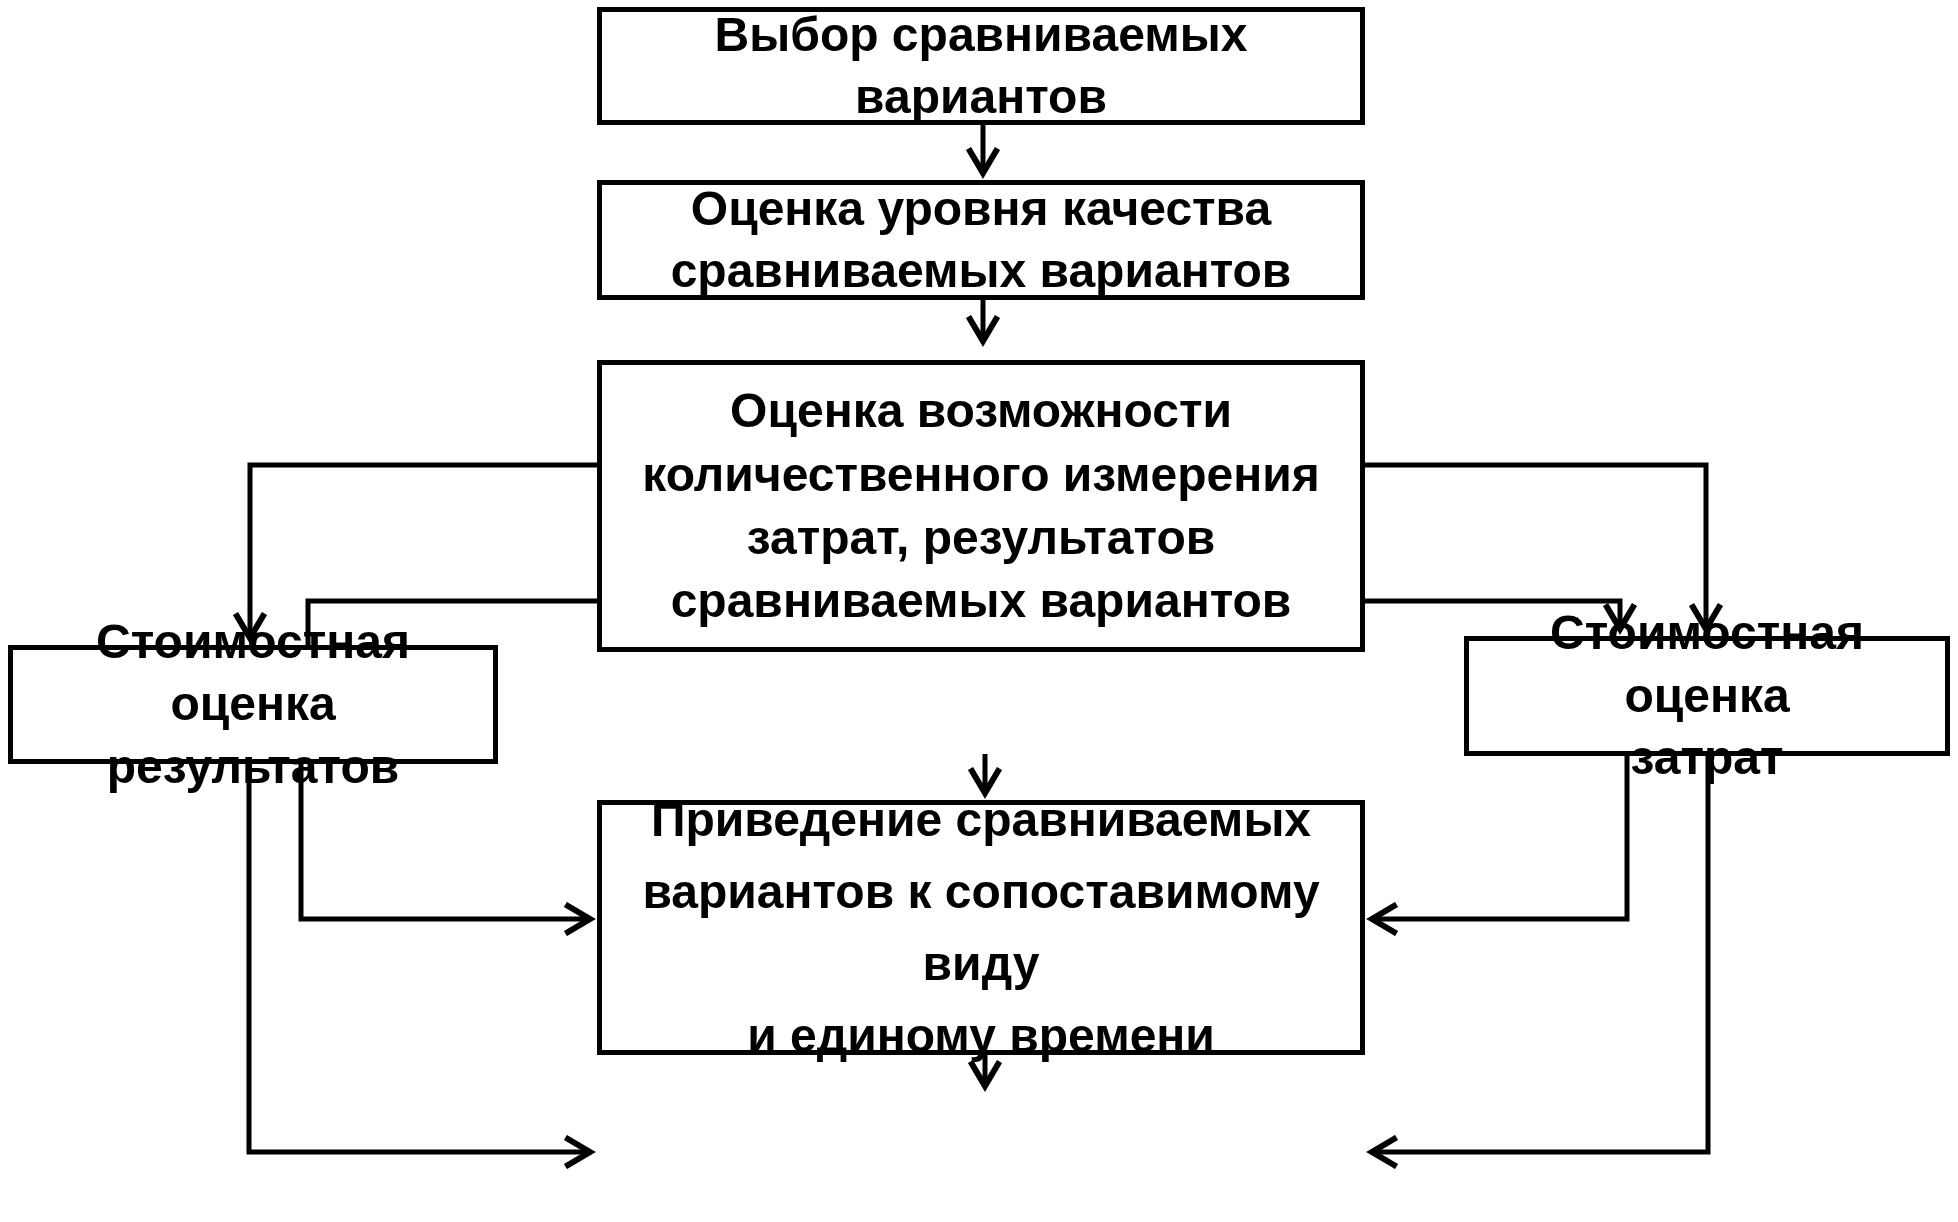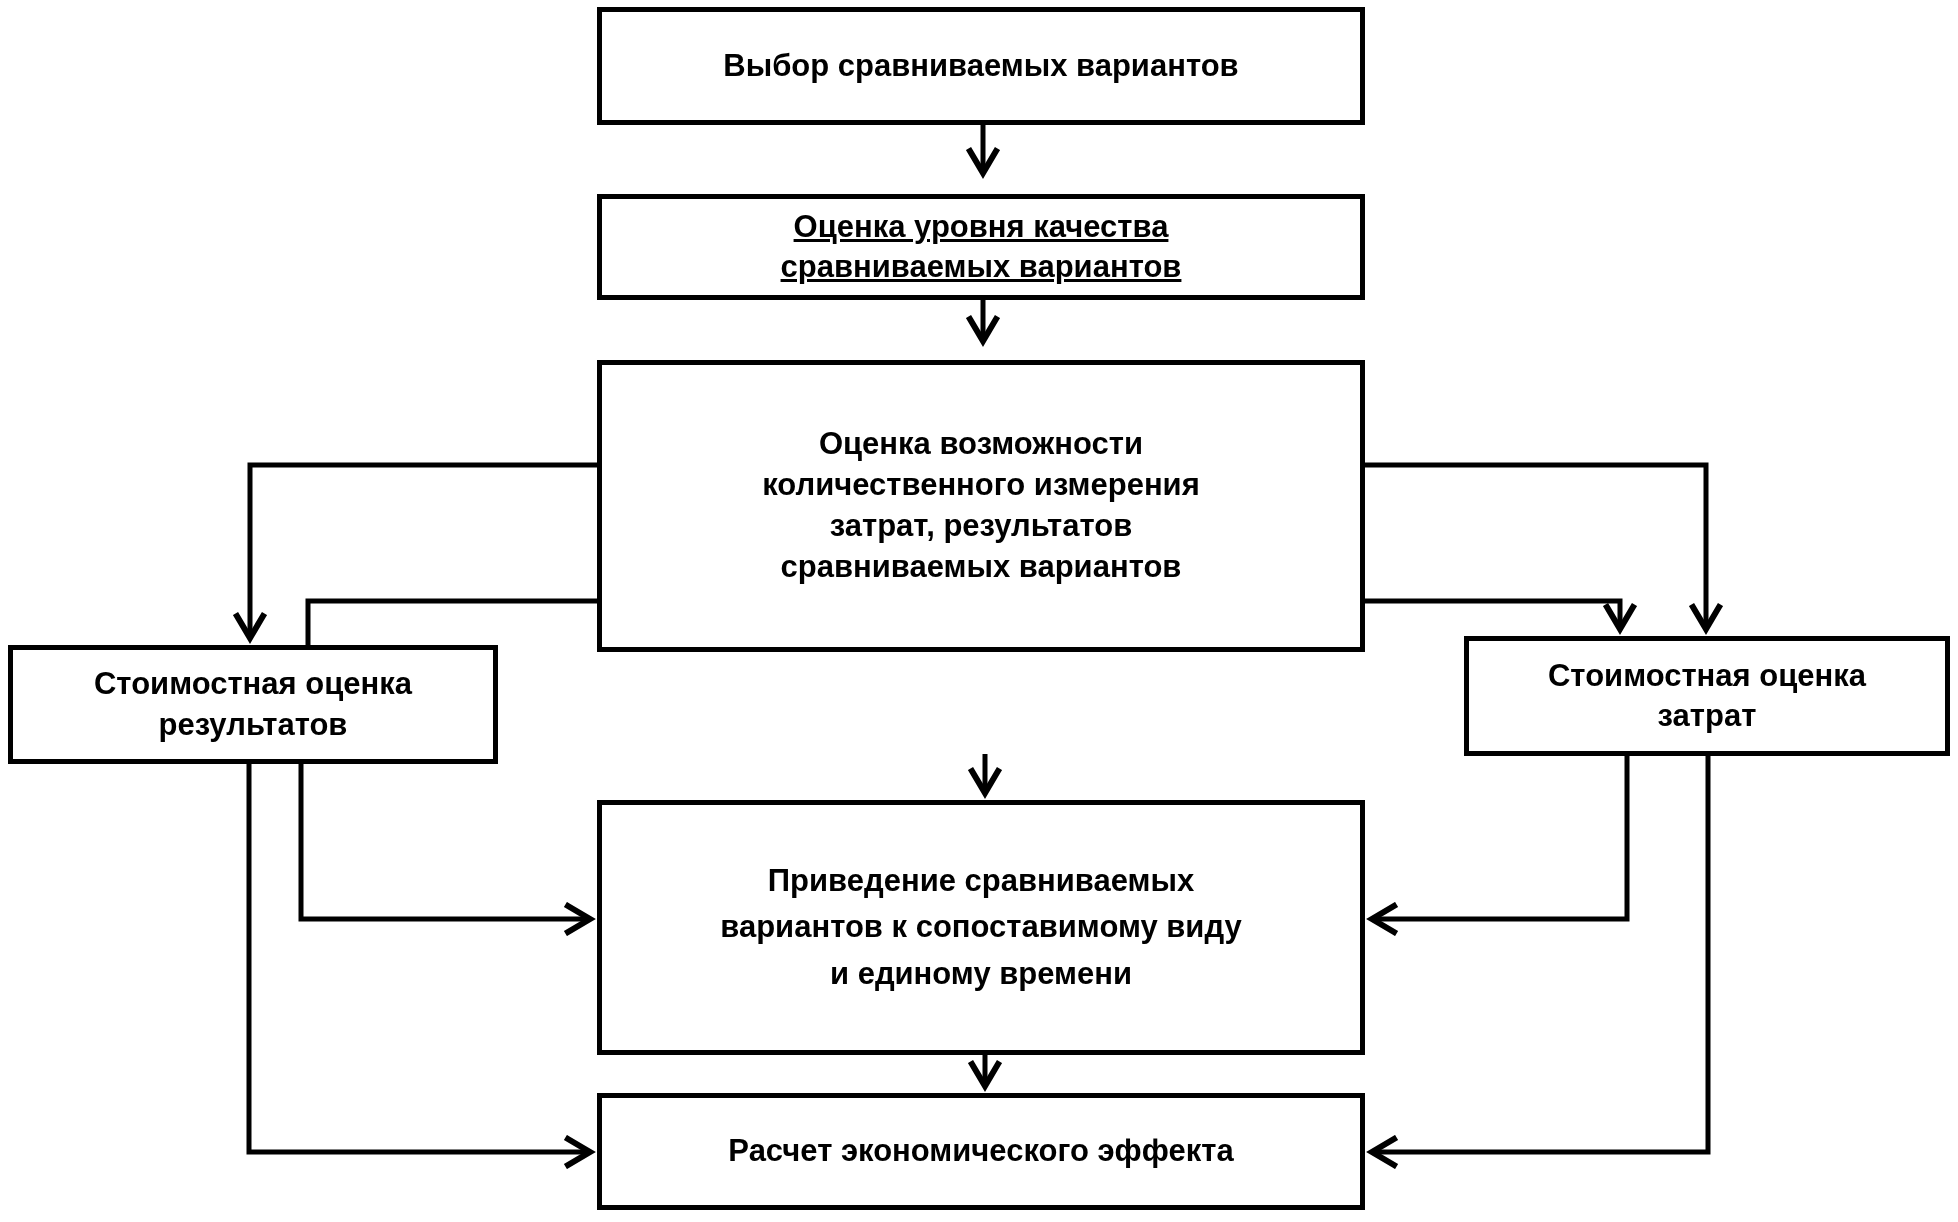--- a/index.html
+++ b/index.html
@@ -18,28 +18,28 @@
   .node {
     position: absolute;
     box-sizing: border-box;
     border: 5px solid #000000;
     background: #ffffff;
     color: #000000;
     display: flex;
     align-items: center;
     justify-content: center;
     text-align: center;
-    font-size: 31px;
+    font-size: 48px;
     font-weight: bold;
     line-height: 1.3;
     white-space: pre-line;
   }
   .node.wide   { left: 597px; width: 768px; }
   #node-select-variants        { top: 7px;    height: 118px; }
-  #node-quality-assessment     { top: 194px;  height: 106px; text-decoration: underline; }
+  #node-quality-assessment     { top: 180px;  height: 120px; }
   #node-quantification         { top: 360px;  height: 292px; line-height: 1.32; }
   #node-cost-results           { left: 8px;   width: 490px; top: 645px; height: 119px; }
   #node-method-selection       { top: 637px;  height: 117px; }
   #node-cost-costs             { left: 1464px; width: 486px; top: 636px; height: 120px; }
   #node-comparability          { top: 800px;  height: 255px; line-height: 1.5; }
   #node-effect-calculation     { top: 1093px; height: 117px; }
 </style>
 </head>
 <body>
 
@@ -81,15 +81,14 @@
 результатов</div>
 
 
   <div class="node" id="node-cost-costs">Стоимостная оценка
 затрат</div>
 
   <div class="node wide" id="node-comparability">Приведение сравниваемых
 вариантов к сопоставимому виду
 и единому времени</div>
 
-  <div class="node wide" id="node-effect-calculation">Расчет экономического эффекта</div>
 
 </div>
 
 </body></html>

